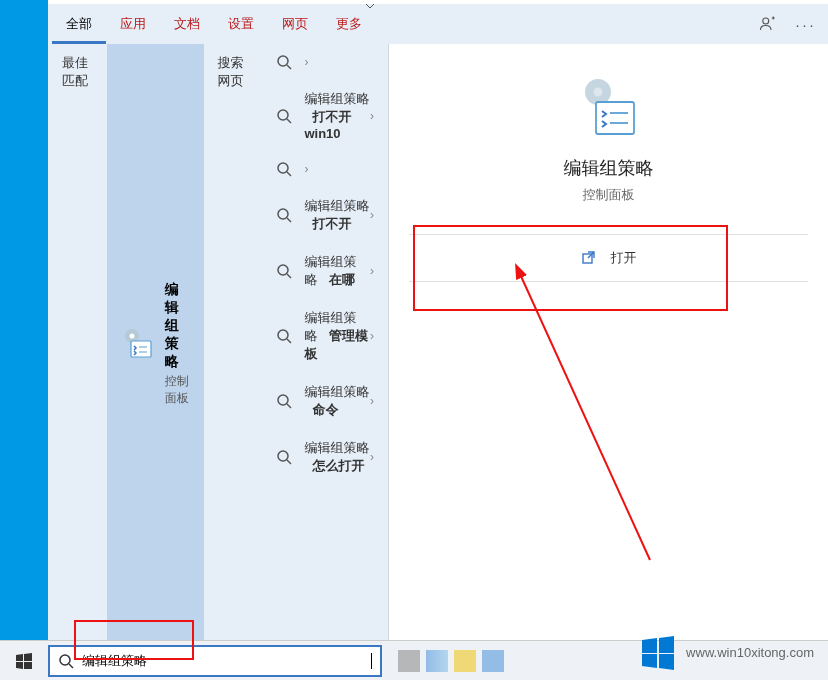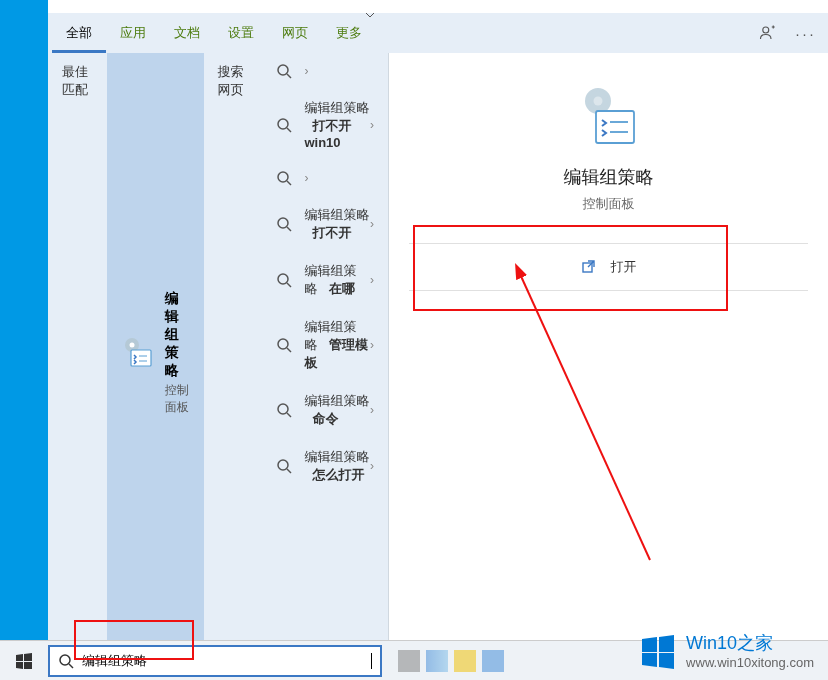--- a/index.html
+++ b/index.html
@@ -1,26 +1,26 @@
 <!DOCTYPE html>
 <html><head>
   <meta charset="utf-8">
   <style>
     * { margin: 0; padding: 0; box-sizing: border-box; font-family: "Microsoft YaHei", "Segoe UI", sans-serif; }
     body { width: 828px; height: 680px; background: #fff; position: relative; overflow: hidden; }
     
     .desktop-strip { position: absolute; left: 0; top: 0; width: 48px; height: 640px; background: #0099e5; }
     
-    .search-panel { position: absolute; left: 48px; top: 13px; width: 780px; height: 640px; background: #e6eef7; display: flex; }
+    .search-panel { position: absolute; left: 48px; top: 4px; width: 780px; height: 640px; background: #e6eef7; display: flex; }
     
     .left-col { width: 340px; display: flex; flex-direction: row; }
     .right-col { flex: 1; background: #fff; border-left: 1px solid #d0d8e0; }
     
     .tabs { height: 40px; display: flex; align-items: center; background: #e6eef7; padding: 0 4px; position: relative; width: 780px; }
-    .tab { padding: 0 14px; height: 40px; line-height: 40px; font-size: 13px; color: #4d7c0f; cursor: pointer; }
+    .tab { padding: 0 14px; height: 40px; line-height: 40px; font-size: 13px; color: #b91c1c; cursor: pointer; }
     .tab.active { border-bottom: 3px solid #3b78c4; color: #000; font-weight: 500; }
     .tab-more { display: flex; align-items: flex-start; gap: 4px; }
     .tabs-right { position: absolute; right: 12px; display: flex; gap: 18px; align-items: center; color: #555; }
     
     .section-label { padding: 10px 14px 6px; font-size: 13px; color: #333; }
     
     .best-match { display: flex; align-items: center; padding: 10px 14px; background: #bed4ec; margin: 0; cursor: pointer; }
     .best-icon { width: 36px; height: 36px; display: flex; align-items: center; justify-content: center; margin-right: 10px; }
     .best-text .title { font-size: 14px; font-weight: 600; color: #000; }
     .best-text .sub { font-size: 12px; color: #555; margin-top: 2px; }
@@ -240,16 +240,15 @@
   </div>
 </div>
 
 <div class="red-box bottom"></div>
 
 <div class="watermark">
   <svg class="watermark-logo" width="36" height="36" viewBox="0 0 36 36">
       <path fill="#0078d4" d="M2 6l15-2v15H2zM19 4l15-2v17H19zM2 20h15v14l-15-2zM19 20h15v16l-15-2z"></path>
     </svg>
   <div class="watermark-text">
-    <div class="t1">Win10之家</div>
     <div class="t2">www.win10xitong.com</div>
   </div>
 </div>
 
 </body></html>

